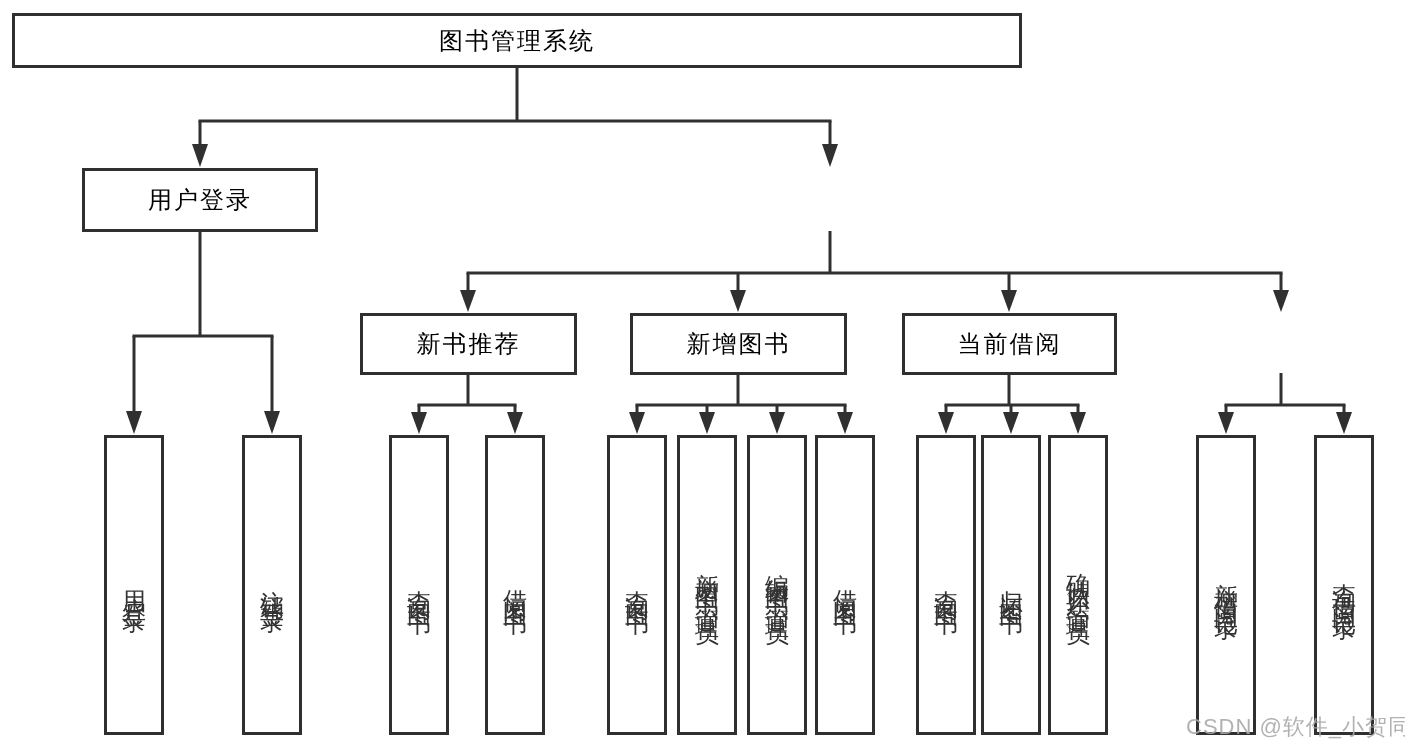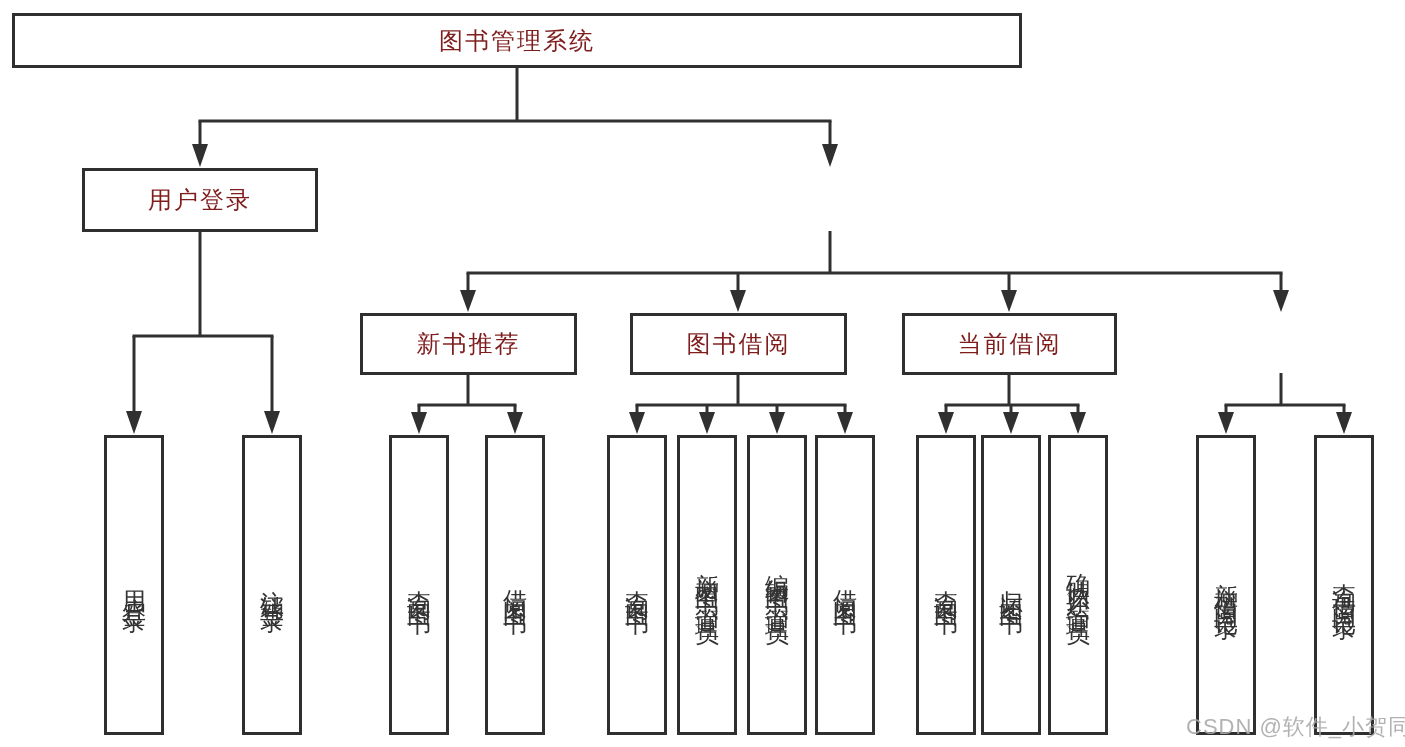--- a/index.html
+++ b/index.html
@@ -15,21 +15,21 @@
     position: absolute;
     left: 0; top: 0;
     width: 1405px; height: 747px;
     z-index: 1;
   }
   .node {
     position: absolute;
     box-sizing: border-box;
     border: 3px solid #2f2f2f;
     background: #ffffff;
-    color: #7f1d1d;
+    color: #000000;
     display: flex;
     align-items: center;
     justify-content: center;
     font-size: 24px;
     letter-spacing: 2px;
     z-index: 2;
     text-align: center;
   }
   .root  { left: 12px;  top: 13px;  width: 1010px; height: 55px; }
   .lv2   { top: 168px; height: 64px; }
@@ -138,21 +138,21 @@
       <line x1="1344" y1="405" x2="1344" y2="414"></line>
       <polygon points="1336,412 1352,412 1344,434"></polygon>
     </g>
   </svg>
 
   <div class="node root">图书管理系统</div>
 
   <div class="node lv2" style="left:82px;width:236px;">用户登录</div>
 
   <div class="node lv3" style="left:360px;width:217px;font-family:Liberation Serif, serif;">新书推荐</div>
-  <div class="node lv3" style="left:630px;width:217px;">图书借阅</div>
+  <div class="node lv3" style="left:630px;width:217px;">新增图书</div>
   <div class="node lv3" style="left:902px;width:215px;">当前借阅</div>
 
   <div class="leaf" style="left:104px;">用户登录</div>
   <div class="leaf" style="left:242px;">注销登录</div>
 
   <div class="leaf" style="left:389px;">查询图书</div>
   <div class="leaf" style="left:485px;">借阅图书</div>
 
   <div class="leaf" style="left:607px;">查询图书</div>
   <div class="leaf" style="left:677px;">新增图书（管理员）</div>

